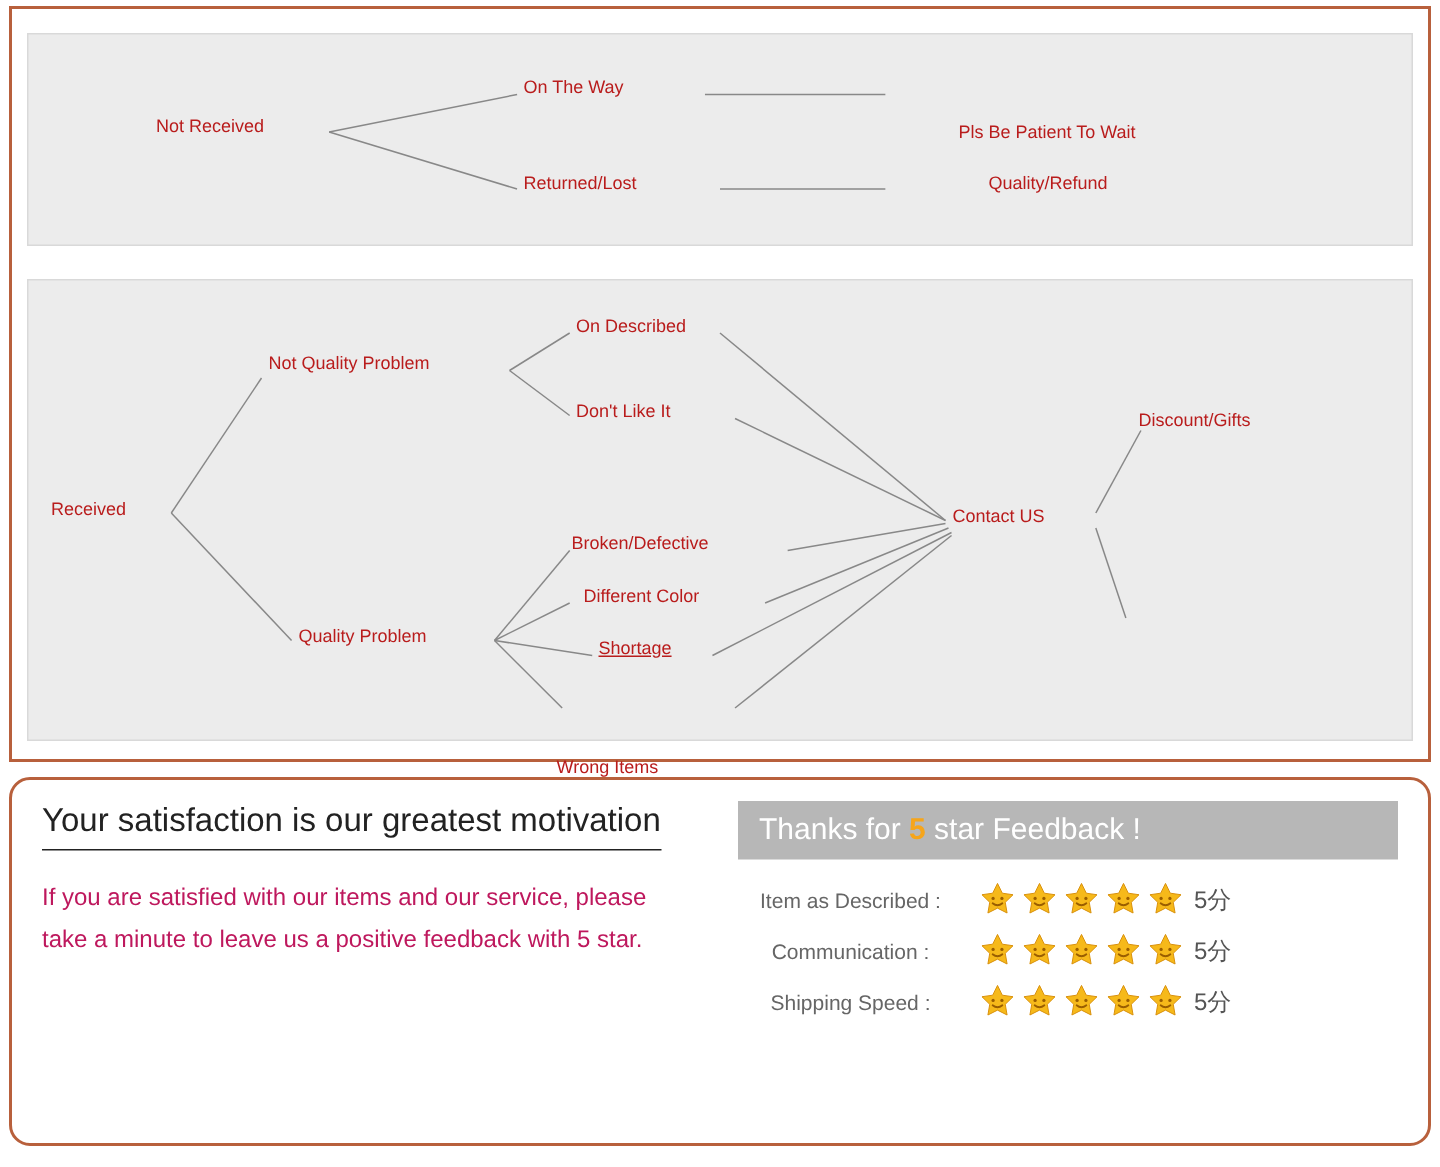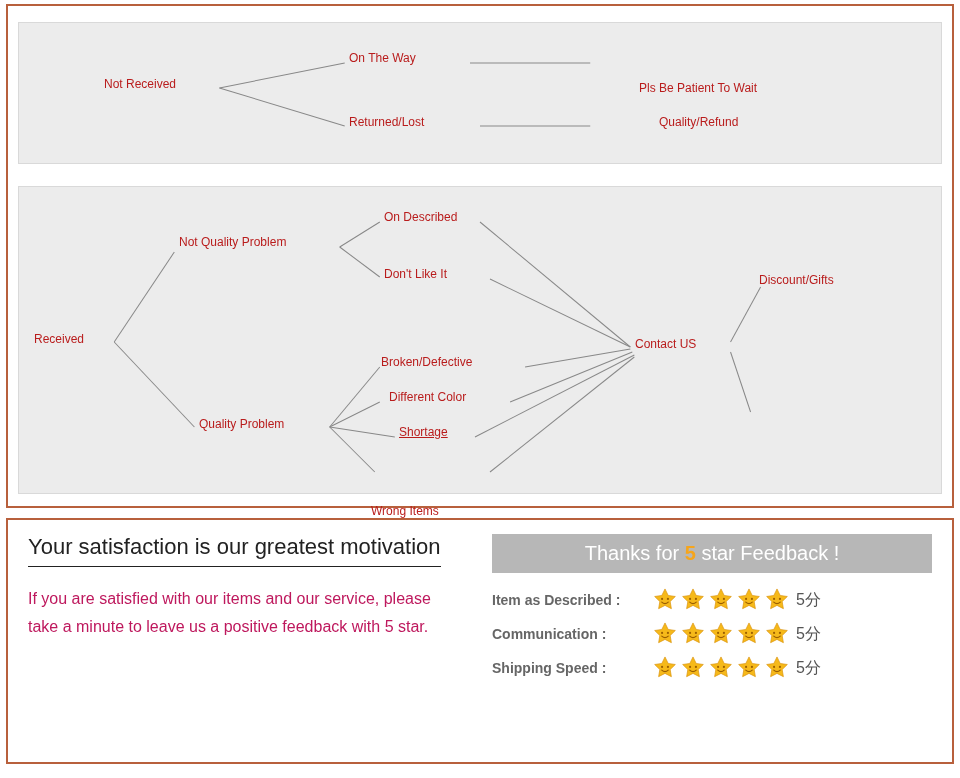--- a/index.html
+++ b/index.html
@@ -4,31 +4,31 @@
 <style>
 html,body{margin:0;padding:0;font-family:Arial,Helvetica,sans-serif;background:#fff;color:#111;}
 body{width:960px;height:778px;position:relative;}
 .frame{border:2px solid #b8603c;margin:4px 6px 0 6px;position:relative;}
 .frame-top{height:500px;}
 .gray-box{background:#ececec;border:1px solid #d9d9d9;position:absolute;}
 .box1{left:10px;right:10px;top:16px;height:140px;}
 .box2{left:10px;right:10px;top:180px;height:306px;}
 .node{position:absolute;font-size:12px;color:#b91c1c;white-space:nowrap;}
 svg.connectors{position:absolute;left:0;top:0;width:100%;height:100%;pointer-events:none;}
-.frame-bottom{height:246px;margin-top:10px;padding:14px 20px;box-sizing:border-box;}
+.frame-bottom{height:246px;margin-top:10px;padding:14px 20px;box-sizing:border-box;border-radius:14px;}
 .sat-row{display:flex;align-items:flex-start;gap:24px;}
 .sat-left{flex:1 1 50%;}
 .sat-title{font-size:22px;color:#222;padding-bottom:6px;border-bottom:1px solid #222;display:inline-block;margin-bottom:18px;}
 .sat-body{font-size:16px;line-height:1.75;color:#be185d;max-width:420px;}
 .sat-right{flex:1 1 50%;}
-.banner{background:#b7b7b7;color:#fff;font-size:20px;padding:8px 14px;margin-bottom:14px;text-align:center;}
+.banner{background:#b7b7b7;color:#fff;font-size:20px;padding:8px 14px;margin-bottom:14px;}
 .banner .five{color:#f6a51b;font-weight:bold;}
 .ratings{font-size:14px;color:#555;}
 .rating-row{display:flex;align-items:center;margin:8px 0;}
-.rating-label{width:150px;text-align:left;font-weight:bold;color:#666;padding-right:10px;}
+.rating-label{width:150px;text-align:center;font-weight:normal;color:#666;padding-right:10px;}
 .stars{display:flex;gap:2px;align-items:center;}
 .star{width:26px;height:26px;}
 .score{font-size:16px;color:#555;margin-left:6px;}
 </style>
 </head>
 <body>
 
 <div class="frame frame-top">
 
   <div class="gray-box box1">

